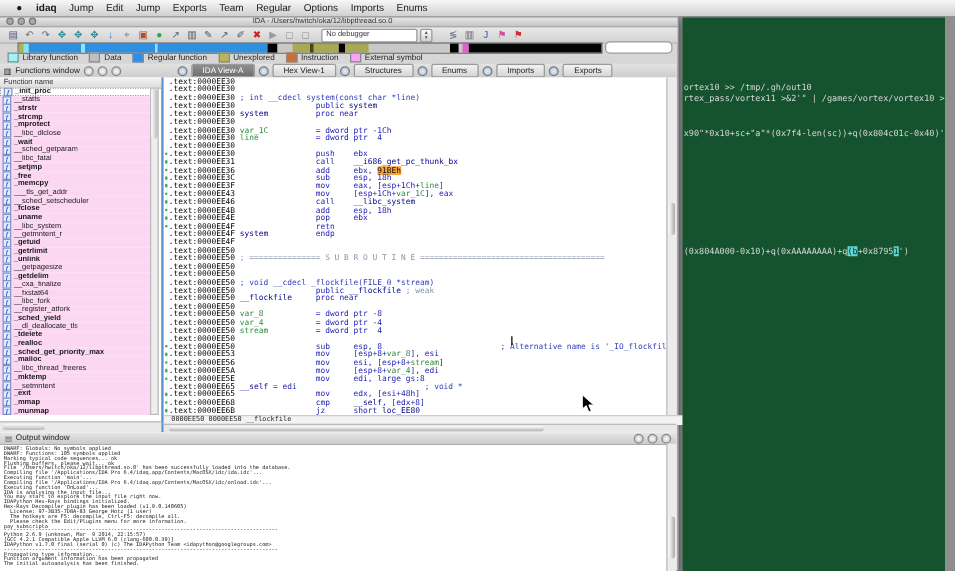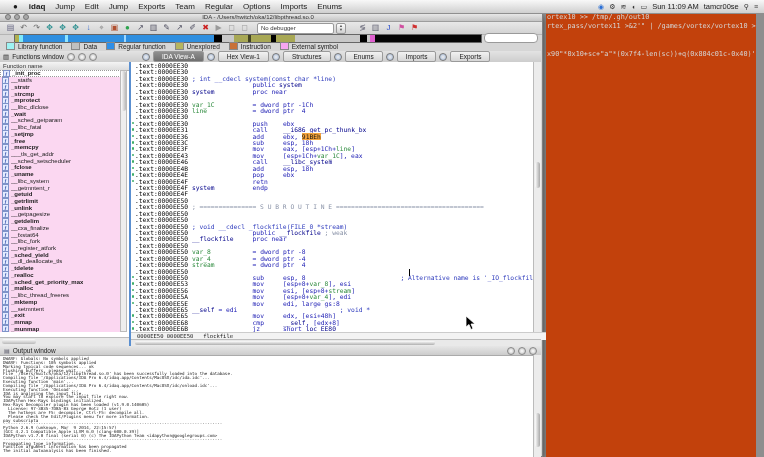--- a/index.html
+++ b/index.html
@@ -106,21 +106,21 @@
   #outhdr{height:9px;background:linear-gradient(#e6e6e6,#cccccc);border-bottom:1px solid #aaa;
     display:flex;align-items:center;font-size:6.5px;color:#222;padding:0 4px;}
   #outhdr .ic{font-size:6px;margin-right:3px;color:#556;}
   #outhdr .spacer{flex:1;}
   #outbody{position:absolute;left:0;top:9px;width:533px;height:103px;overflow:hidden;padding:2px 0 0 3px;box-sizing:border-box;}
   .ol{font:4.2px "DejaVu Sans Mono",monospace;line-height:3.85px;color:#222;white-space:pre;}
   #out-vscroll{position:absolute;right:0;top:9px;width:8px;height:103px;background:#ececec;border-left:1px solid #bbb;box-sizing:border-box;}
   #out-vthumb{position:absolute;left:1px;top:58px;width:5px;height:34px;background:linear-gradient(90deg,#fdfdfd,#a9a9a9);border-radius:3px;}
 
   
-  #term{position:absolute;left:546px;top:13px;width:210px;height:444px;background:#c2410c;overflow:hidden;box-sizing:border-box;}
+  #term{position:absolute;left:546px;top:13px;width:210px;height:444px;background:#14532d;overflow:hidden;padding-top:53px;box-sizing:border-box;}
   .tl{height:9.35px;line-height:9.35px;font:6.8px "DejaVu Sans Mono",monospace;color:#d6d6d6;white-space:pre;padding-left:1px;}
   .tl .sel{background:#5fd7d2;color:#00323a;}
   #strip{position:absolute;left:756px;top:13px;width:8px;height:444px;background:#8e8e8e;}
 
   
   #cursor{position:absolute;left:466px;top:316px;z-index:99;}
 </style>
 </head>
 <body>
 
@@ -131,31 +131,20 @@
       <span class="mb-item">Jump</span>
       <span class="mb-item">Edit</span>
       <span class="mb-item">Jump</span>
       <span class="mb-item">Exports</span>
       <span class="mb-item">Team</span>
       <span class="mb-item">Regular</span>
       <span class="mb-item">Options</span>
       <span class="mb-item">Imports</span>
       <span class="mb-item">Enums</span>
     </div>
-  <div class="mb-right">
-      <span class="mb-ic blue">◉</span>
-      <span class="mb-ic">⚙</span>
-      <span class="mb-ic">≋</span>
-      <span class="mb-ic">◖</span>
-      <span class="mb-ic">▭</span>
-    <span>Sun 11:09 AM</span>
-    <span>tamcr00se</span>
-    <span class="mb-ic">⚲</span>
-    <span class="mb-ic">≡</span>
-  </div>
 </div>
 
 <div id="idawin">
   <div id="titlebar">
     <div class="tl-dots">
       <span class="tl-dot"></span>
       <span class="tl-dot"></span>
       <span class="tl-dot"></span>
     </div>
     <div id="title-text">IDA - /Users/hwitch/oka/12/libpthread.so.0</div>
@@ -540,20 +529,21 @@
     <div class="tl"><span class="t">x90"*0x10+sc+"a"*(0x7f4-len(sc))+q(0x804c01c-0x40)')</span></div>
     <div class="tl">&nbsp;</div>
     <div class="tl">&nbsp;</div>
     <div class="tl">&nbsp;</div>
     <div class="tl">&nbsp;</div>
     <div class="tl">&nbsp;</div>
     <div class="tl">&nbsp;</div>
     <div class="tl">&nbsp;</div>
     <div class="tl">&nbsp;</div>
     <div class="tl">&nbsp;</div>
+    <div class="tl"><span class="t">(0x804A000-0x10)+q(0xAAAAAAAA)+q</span><span class="sel">(b</span><span class="t">+0x8795</span><span class="sel">1</span><span class="t">')</span></div>
   </div>
 <div id="strip"></div>
 
 <div id="cursor">
   <svg width="10" height="14" viewBox="0 0 10 14">
     <polygon points="0,0 0,11 3,8.5 5,13.5 7,12.5 5,8 9,8" fill="#000" stroke="#fff" stroke-width="0.8"></polygon>
   </svg>
 </div>
 
 </body></html>

